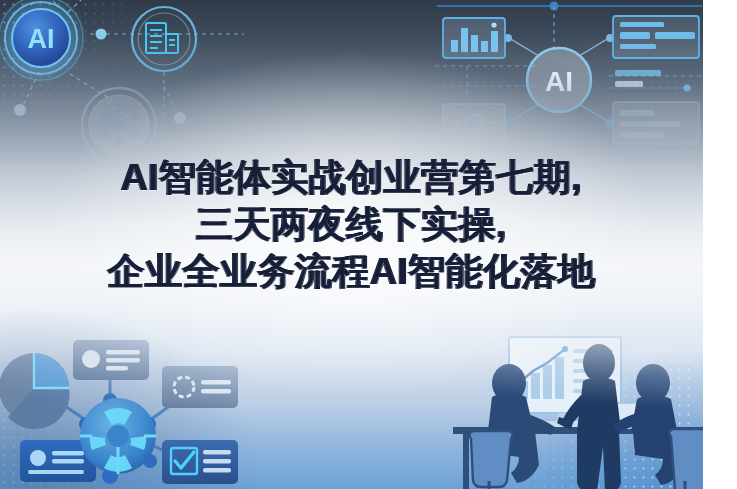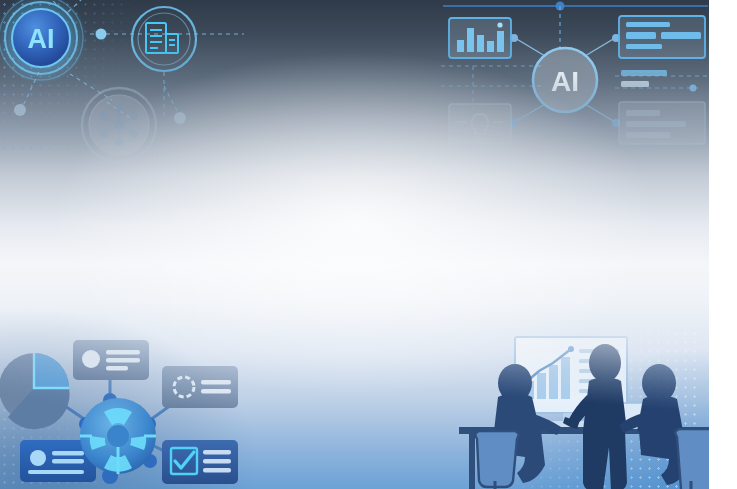--- a/index.html
+++ b/index.html
@@ -7,21 +7,20 @@
     padding: 0;
     background: #ffffff;
   }
   #poster {
     position: relative;
     width: 703px;
     height: 489px;
     overflow: hidden;
     font-family: "Liberation Sans", "DejaVu Sans", sans-serif;
     background: #e9eef4;
-    padding-left: 6px;
   }
 
   
   .bg-base {
     position: absolute;
     inset: 0;
     background:
       linear-gradient(180deg,
         #2f3b49 0%,
         #3d4a59 7%,
@@ -440,14 +439,19 @@
         <path d="M186 110 q24 6 46 0 l2 36 q-6 16 -20 18 l-6 -10 q8 -6 8 -16 l-28 -4 z"></path>
       </g>
 
       <g>
         <path d="M224 116 q-4 -6 2 -8 l34 0 l0 66 l-24 0 q-6 0 -8 -6 z" fill="#5f8dc4" stroke="#2f4f7d" stroke-width="2.4"></path>
         <path d="M238 160 v10 M220 172 h40" stroke="#2f4f7d" stroke-width="3" fill="none"></path>
       </g>
     </svg>
   </div>
 
+  <div class="headline">
+    <span class="line">AI智能体实战创业营第七期,</span>
+    <span class="line">三天两夜线下实操,</span>
+    <span class="line">企业全业务流程AI智能化落地</span>
+  </div>
 
 </div>
 
 </body></html>

